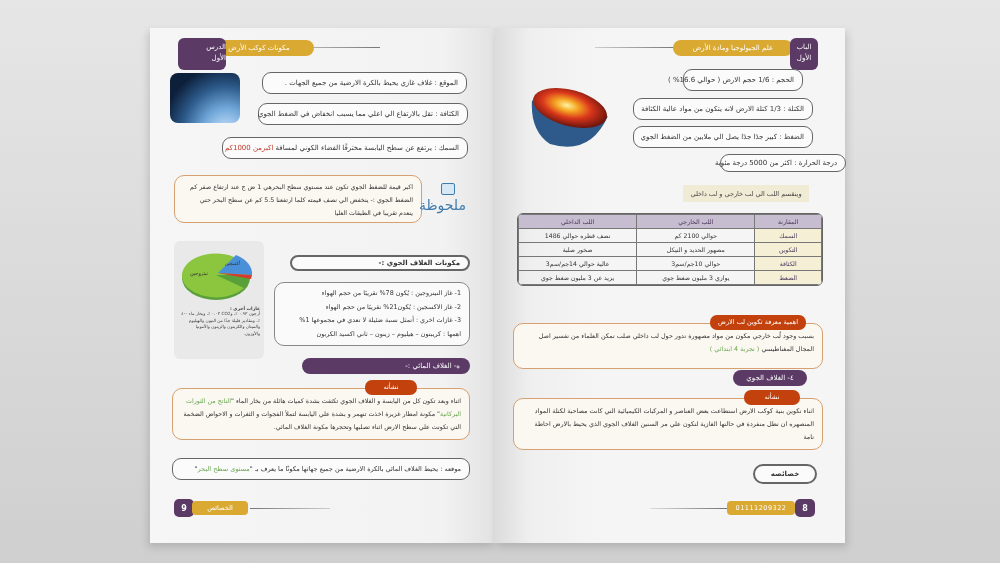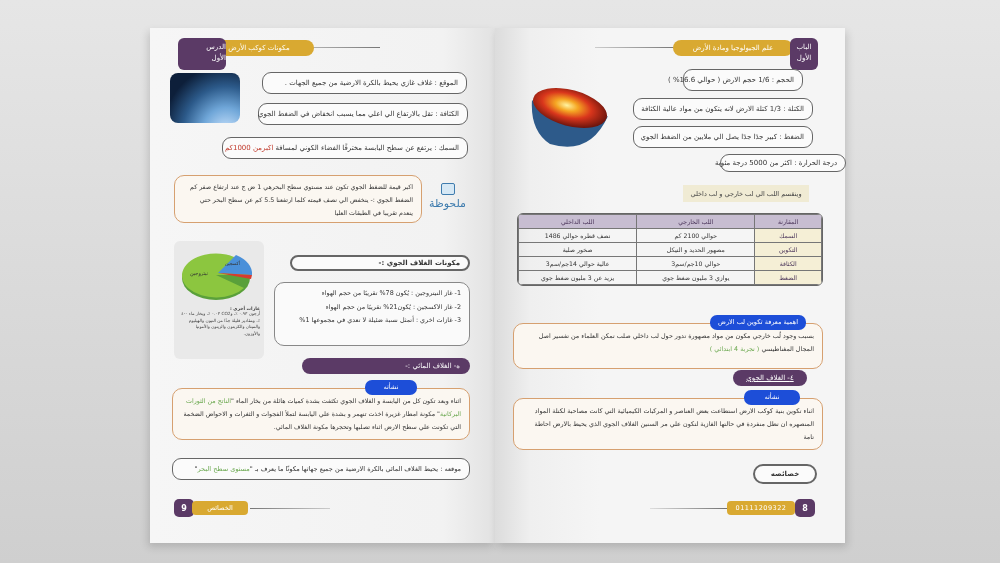--- a/index.html
+++ b/index.html
@@ -10,21 +10,21 @@
   .page.right{left:495px;width:350px;background:linear-gradient(90deg,#dcdcdc 0%,#efefef 10%,#f5f5f5 30%,#f5f5f5 100%);box-shadow:2px 4px 8px rgba(0,0,0,.15)}
   .abs{position:absolute}
   .gold{background:#d9a931;color:#fff}
   .purple{background:#5b3a66;color:#fff}
   .hdr-tab{position:absolute;top:12px;height:16px;border-radius:8px;font-size:7px;display:flex;align-items:center;justify-content:center}
   .hdr-badge{position:absolute;top:10px;width:28px;height:32px;border-radius:6px;font-size:7px;line-height:11px;text-align:center;padding-top:4px}
   .hline{position:absolute;height:1px;background:linear-gradient(90deg,#bbb,#777)}
   .pill{position:absolute;border:1.3px solid #666;border-radius:9px;background:#fbfbfb;font-size:7px;color:#333;display:flex;align-items:center;padding:0 8px;white-space:nowrap}
   .box{position:absolute;border:1.2px solid #888;border-radius:10px;background:#fafafa;font-size:6.6px;line-height:14px;color:#333;padding:6px 10px}
   .box.orange{border-color:#d6a070;background:#fbf7f1}
-  .box-tag{position:absolute;top:-9px;height:15px;border-radius:7px;background:#1d4ed8;color:#fff;font-size:6.5px;display:flex;align-items:center;justify-content:center}
+  .box-tag{position:absolute;top:-9px;height:15px;border-radius:7px;background:#c2410c;color:#fff;font-size:6.5px;display:flex;align-items:center;justify-content:center}
   .section-pill{position:absolute;height:16px;border-radius:8px;background:#5b3a66;color:#fff;font-size:7px;display:flex;align-items:center;padding:8px 10px}
   .hl-red{color:#c0392b}
   .hl-green{color:#6aa84f}
   table{border-collapse:collapse;width:100%;font-size:6.2px;color:#333}
   td,th{border:1px solid #777;height:14px;text-align:center;font-weight:normal}
   th{background:#c7bdd1;color:#4a3459}
   td.first{background:#f5efd6;color:#4a3459}
   .footer-num{position:absolute;width:20px;height:18px;border-radius:5px;background:#5b3a66;color:#fff;font-size:8px;display:flex;align-items:center;justify-content:center;font-weight:bold}
   .footer-tab{position:absolute;height:14px;border-radius:4px;background:#d9a931;color:#fff;font-size:6.5px;display:flex;align-items:center;justify-content:center}
   .sky{position:absolute;border-radius:8px;background:radial-gradient(ellipse at 80% 120%,#cfe6ff 0%,#6fa6d8 30%,#2c5a8a 55%,#0d1f3a 80%)}
@@ -57,21 +57,21 @@
     <span>السمك :</span>&nbsp;<span>يرتفع عن سطح اليابسة مخترقًا الفضاء الكوني لمسافة</span>&nbsp;<span class="hl-red">اكبرمن 1000كم</span>
   </div>
 
   <div class="box orange" style="left:24px;top:147px;width:248px;height:48px;padding:4px 8px;line-height:13px;font-size:6.3px;">
     <div>اكبر قيمة للضغط الجوي تكون عند مستوي سطح البحرهي 1 ض ج عند ارتفاع صفر كم</div>
     <div>الضغط الجوي :- ينخفض الي نصف قيمته كلما ارتفعنا 5.5 كم عن سطح البحر حتي</div>
     <div>ينعدم تقريبا في الطبقات العليا</div>
   </div>
   <div class="note-icon" style="left:280px;top:155px;width:36px;">
     <div style="width:14px;height:12px;margin:0 auto;border:1.5px solid #3f7cae;border-radius:2px;background:#d6e8f5;"></div>
-    <div style="font-size:11px;margin-top:2px;">ملحوظة</div>
+    <div style="font-size:14px;margin-top:2px;">ملحوظة</div>
   </div>
 
   <div class="pie-card" style="left:24px;top:213px;width:90px;height:118px;">
     <svg width="82" height="60" viewBox="0 0 82 60">
       <ellipse cx="38" cy="33" rx="34" ry="22" fill="#5aa03a"></ellipse>
       <path d="M38,30 L72,30 A34,22 0 1,0 66,43 Z" fill="#8cc63f"></path>
       <path d="M40,28 L58,10 A34,22 0 0,1 74,30 Z" fill="#4a90d9"></path>
       <path d="M40,28 L74,30 L73,34 Z" fill="#d63b2f"></path>
       <text x="30" y="30" font-size="5" fill="#333">نيتروجين</text>
       <text x="62" y="20" font-size="4.5" fill="#333">أكسجين</text>
@@ -79,20 +79,21 @@
     <div style="font-size:4.5px;font-weight:bold;">غازات أخرى :</div>
     <div style="font-size:4.3px;line-height:6.5px;">أرجون ٠.٩٣ ٪، وCO2 ٠.٠٣ ٪، وبخار ماء ٠-٤ ٪، ومقادير قليلة جدًا من النيون والهيليوم والميثان والكربتون والزينون والأمونيا والأوزون.</div>
   </div>
 
   <div class="pill" style="left:140px;top:227px;width:180px;height:16px;border-width:2px;border-radius:10px;font-weight:bold;">مكونات الغلاف الجوي :-</div>
 
   <div class="box" style="left:124px;top:254px;width:196px;height:64px;padding:4px 8px;line-height:13.5px;font-size:6.4px;">
     <div>1- غاز النيتروجين : يُكون 78% تقريبًا من حجم الهواء</div>
     <div>2- غاز الاكسجين : يُكون21% تقريبًا من حجم الهواء</div>
     <div>3- غازات اخري : أتمثل نسبة ضئيلة لا تعدي في مجموعها 1%</div>
+    <div>اهمها : كريبتون – هيليوم – زينون – ثاني اكسيد الكربون</div>
   </div>
 
   <div class="section-pill" style="left:152px;top:330px;width:168px;">ه- الغلاف المائي :-</div>
 
   <div class="box orange" style="left:22px;top:360px;width:298px;height:52px;padding:5px 8px;line-height:13px;font-size:6.3px;">
     <div class="box-tag" style="left:192px;width:52px;">نشأته</div>
     <span>اثناء وبعد تكون كل من اليابسة و الغلاف الجوي تكثفت بشدة كميات هائلة من بخار الماء "</span><span class="hl-green">الناتج من الثورات البركانية</span><span>" مكونة امطار غزيرة اخذت تنهمر و بشدة علي اليابسة لتملأ الفجوات و الثغرات و الاحواض الضخمة التي تكونت علي سطح الارض اثناء تصلبها وتحجرها مكونة الغلاف المائي.</span>
   </div>
 
   <div class="pill" style="left:22px;top:430px;width:298px;height:22px;font-size:6.5px;">
@@ -166,21 +167,21 @@
         </tr>
       </tbody>
     </table>
   </div>
 
   <div class="box orange" style="left:18px;top:295px;width:310px;height:46px;padding:6px 8px;line-height:13px;font-size:6.4px;">
     <div class="box-tag" style="left:196px;width:96px;">اهمية معرفة تكوين لب الارض</div>
     <span>بسبب وجود لُب خارجي مكون من مواد مصهورة تدور حول لب داخلي صلب تمكن العلماء من تفسير اصل المجال المغناطيسي</span>&nbsp;<span class="hl-green">( تجربة 4 ابتدائي )</span>
   </div>
 
-  <div class="section-pill" style="left:238px;top:342px;width:74px;justify-content:center;text-decoration:underline;">٤- الغلاف الجوي</div>
+  <div class="section-pill" style="left:238px;top:342px;width:74px;justify-content:center;">٤- الغلاف الجوي</div>
 
   <div class="box orange" style="left:18px;top:370px;width:310px;height:52px;padding:6px 8px;line-height:13px;font-size:6.4px;">
     <div class="box-tag" style="left:230px;width:56px;">نشأته</div>
     <span>اثناء تكوين بنية كوكب الارض استطاعت بعض العناصر و المركبات الكيميائية التي كانت مصاحبة لكتلة المواد المنصهره ان تظل منفردة في حالتها الغازية لتكون علي مر السنين الغلاف الجوي الذي يحيط بالارض احاطة تامة</span>
   </div>
 
   <div class="pill" style="left:258px;top:436px;width:64px;height:20px;border-width:2px;border-radius:10px;justify-content:center;font-weight:bold;">خصائصه</div>
 
   <div class="hline" style="left:155px;top:480px;width:85px;background:linear-gradient(90deg,#ddd,#666);"></div>
   <div class="footer-tab" style="left:232px;top:473px;width:68px;letter-spacing:0.5px;text-align:right;">01111209322</div>

